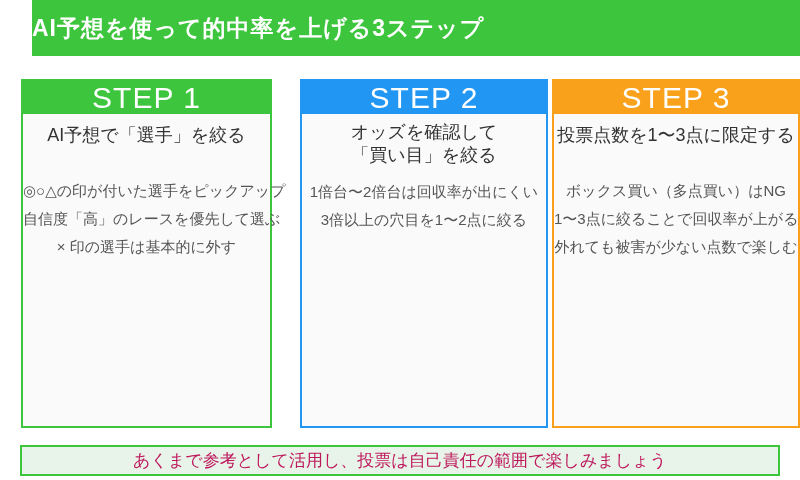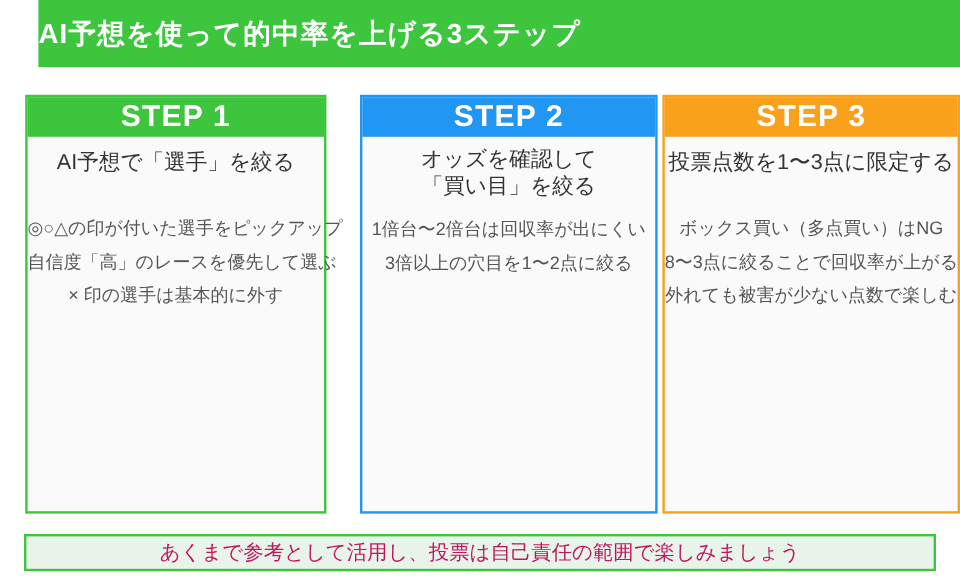--- a/index.html
+++ b/index.html
@@ -44,22 +44,22 @@
   .card--s2 { left: 300px; width: 248px; }
   .card--s3 { left: 552px; width: 248px; }
   .card-band {
     height: 33px;
     display: flex;
     align-items: center;
     justify-content: center;
   }
   .card-band-label {
     color: #ffffff;
-    font-size: 25px;
-    font-weight: bold;
+    font-size: 30px;
+    font-weight: normal;
     letter-spacing: 1px;
     white-space: nowrap;
   }
   .card-title {
     margin-top: 9px;
     text-align: center;
     font-size: 18px;
     line-height: 24px;
   }
   .card--s2 .card-title { margin-top: 7px; line-height: 23px; }
@@ -130,21 +130,21 @@
 
   <div class="card card--s3" style="border-color: rgb(249, 161, 27); background-color: rgb(250, 250, 250);">
     <div class="card-band" style="background-color: rgb(249, 161, 27);">
       <span class="card-band-label">STEP 3</span>
     </div>
     <div class="card-title" style="color: rgb(51, 51, 51);">
       <div class="tline">投票点数を1〜3点に限定する</div>
     </div>
     <div class="card-body" style="color: rgb(85, 85, 85);">
       <div class="line">ボックス買い（多点買い）はNG</div>
-      <div class="line">8〜3点に絞ることで回収率が上がる</div>
+      <div class="line">1〜3点に絞ることで回収率が上がる</div>
       <div class="line">外れても被害が少ない点数で楽しむ</div>
     </div>
   </div>
 
   <div class="footer" style="background-color: rgb(232, 244, 233); border-color: rgb(61, 197, 61);">
     <div class="footer-text" style="color: #be185d;">あくまで参考として活用し、投票は自己責任の範囲で楽しみましょう</div>
   </div>
 
 </div>
 

